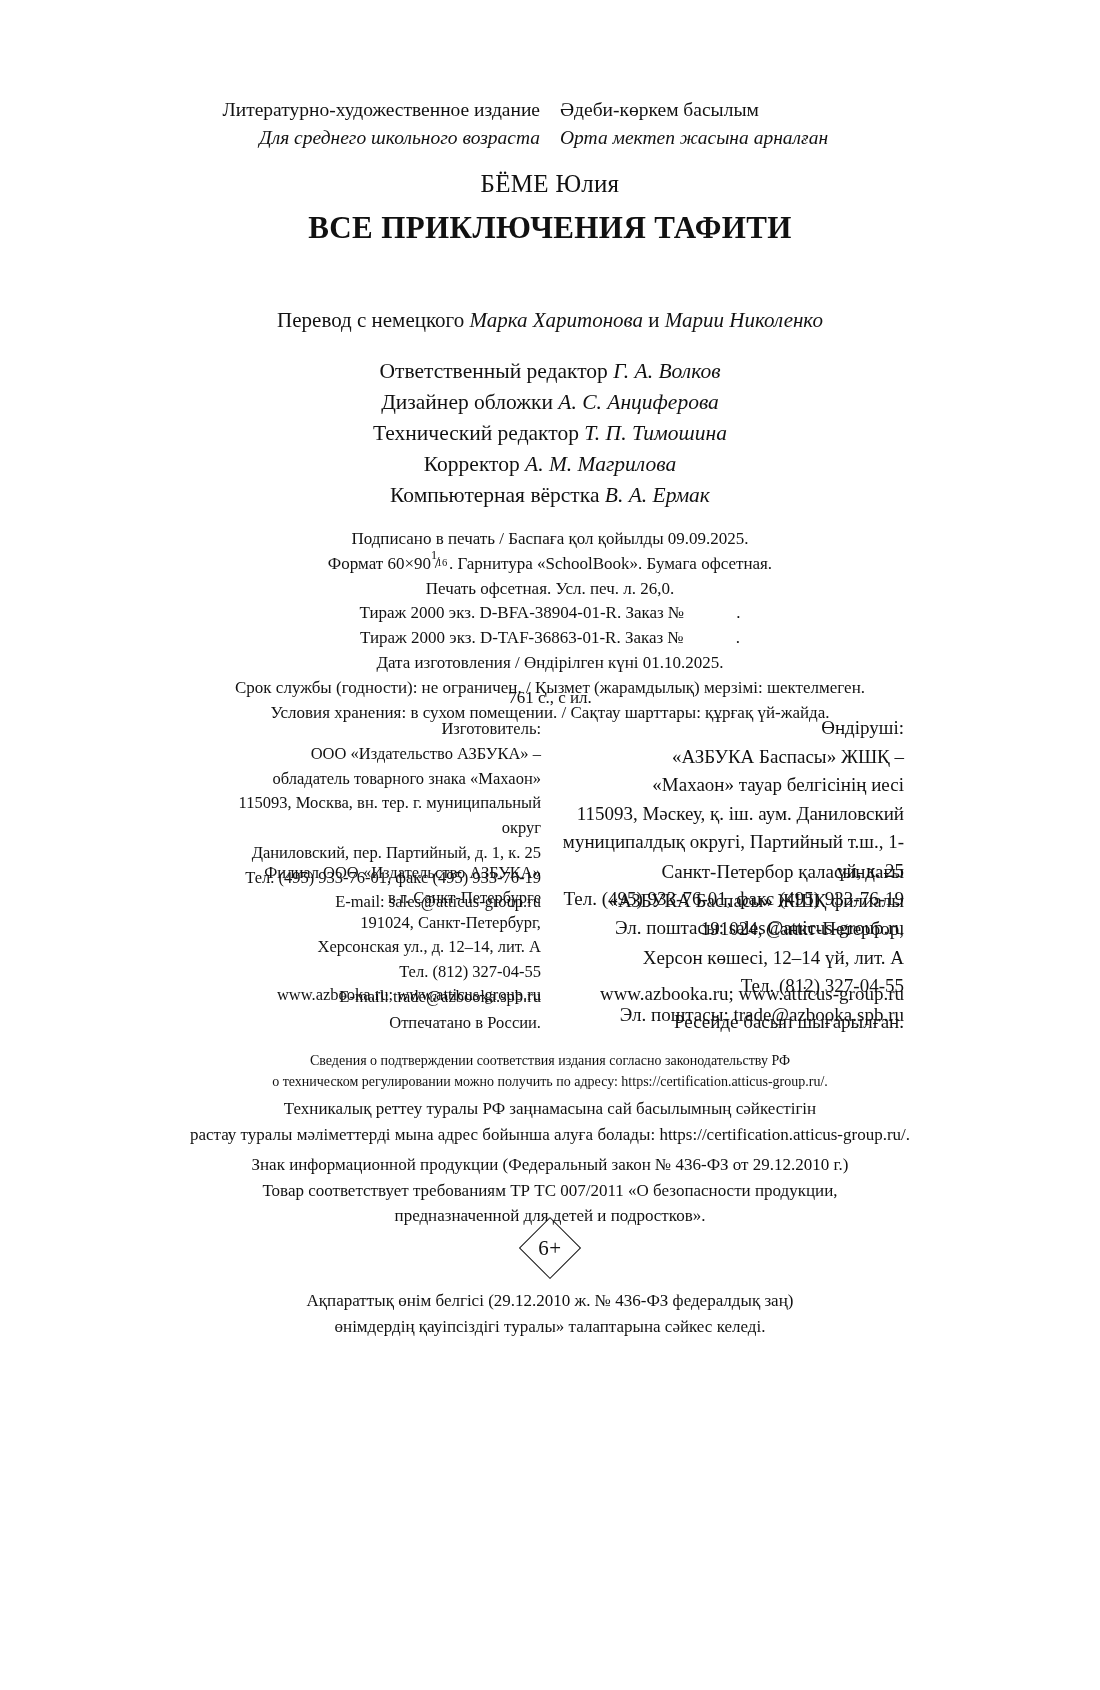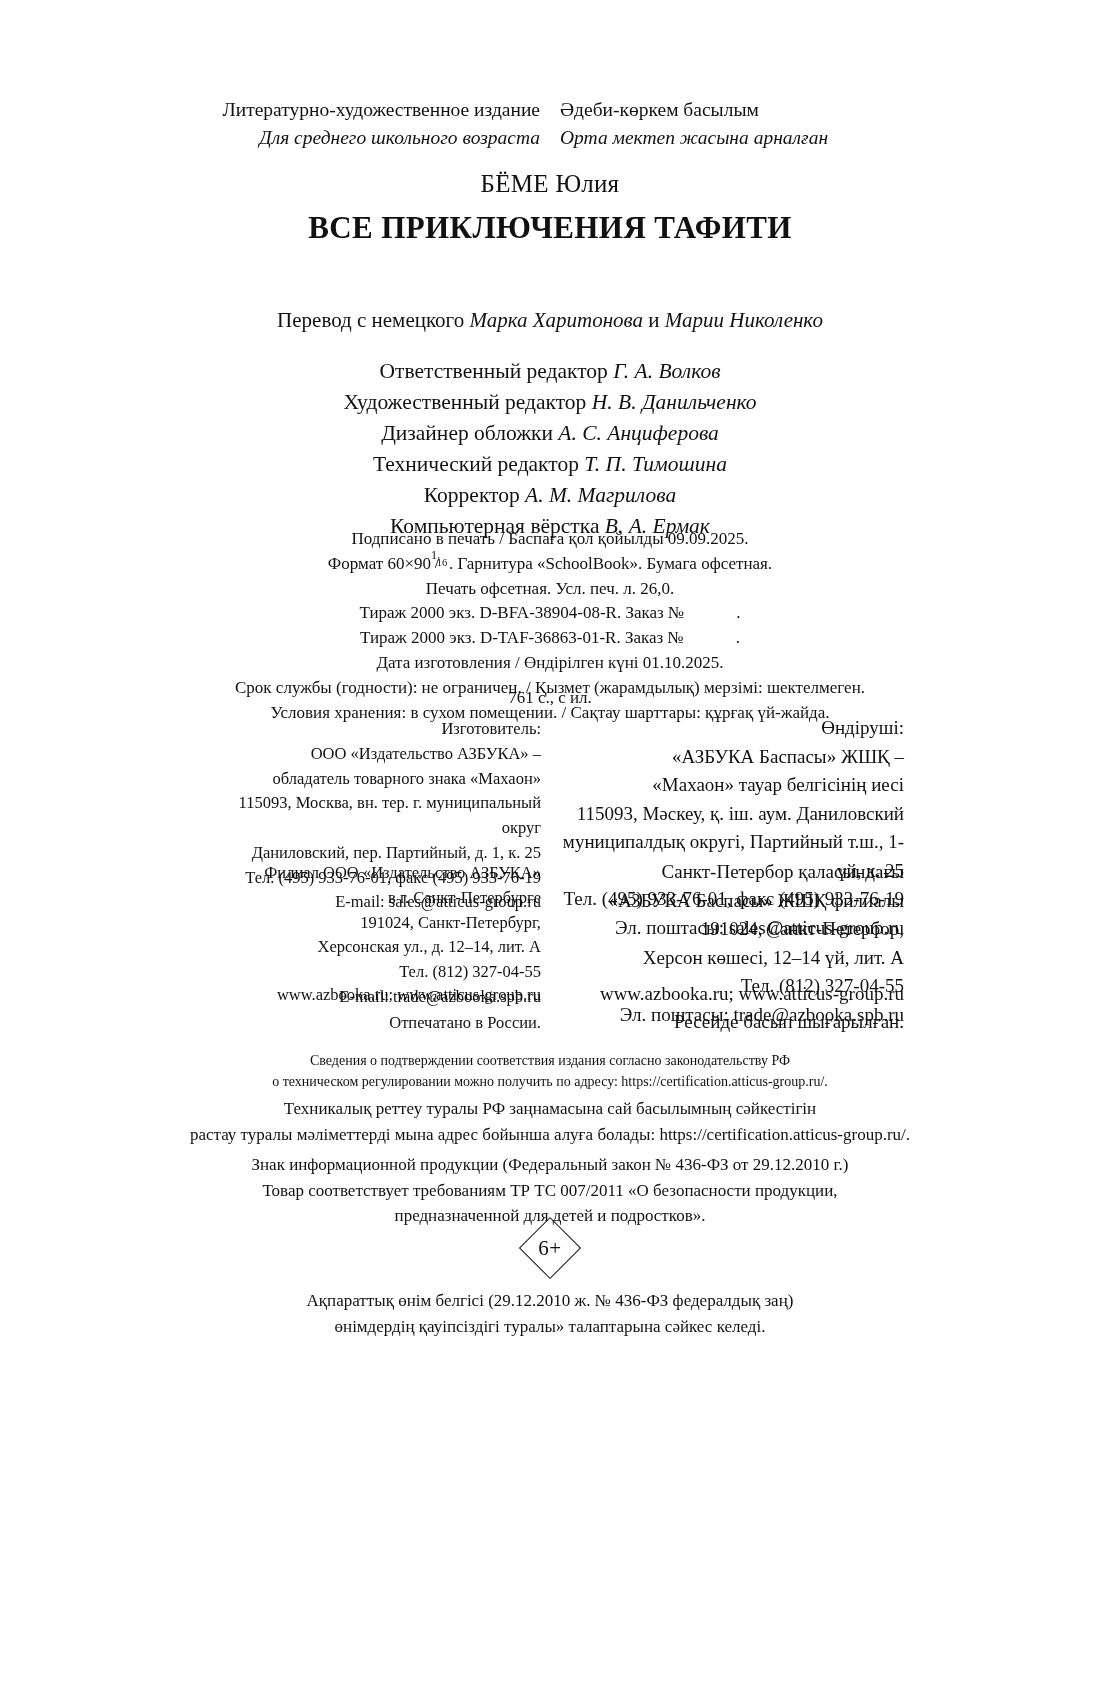--- a/index.html
+++ b/index.html
@@ -245,44 +245,41 @@
 
   <div class="credit-trans">
     <span>Перевод с немецкого </span><span class="it">Марка Харитонова</span><span> и </span><span class="it">Марии Николенко</span>
   </div>
 
   <div class="staff">
     <div class="line">
       <span>Ответственный редактор </span><span class="it">Г. А. Волков</span>
     </div>
     <div class="line">
-      <span>Художественный редактор </span><span class="it">Н. В. Данильченко</span>
-    </div>
-    <div class="line">
       <span>Дизайнер обложки </span><span class="it">А. С. Анциферова</span>
     </div>
     <div class="line">
       <span>Технический редактор </span><span class="it">Т. П. Тимошина</span>
     </div>
     <div class="line">
       <span>Корректор </span><span class="it">А. М. Магрилова</span>
     </div>
     <div class="line">
       <span>Компьютерная вёрстка </span><span class="it">В. А. Ермак</span>
     </div>
   </div>
 
   <div class="imprint">
     <div class="line">Подписано в печать / Баспаға қол қойылды 09.09.2025.</div>
     <div class="line">
       <span>Формат 60×90</span><span class="frac"><span class="num">1</span><span class="sl">/</span><span class="den">16</span></span><span>. Гарнитура «SchoolBook». Бумага офсетная.</span>
     </div>
     <div class="line">Печать офсетная. Усл. печ. л. 26,0.</div>
     <div class="line">
-      <span>Тираж 2000 экз. D-BFA-38904-08-R. Заказ №</span><span class="gap-order"></span><span>.</span>
+      <span>Тираж 2000 экз. D-BFA-38904-01-R. Заказ №</span><span class="gap-order"></span><span>.</span>
     </div>
     <div class="line">
       <span>Тираж 2000 экз. D-TAF-36863-01-R. Заказ №</span><span class="gap-order"></span><span>.</span>
     </div>
     <div class="line">Дата изготовления / Өндірілген күні 01.10.2025.</div>
     <div class="line">Срок службы (годности): не ограничен. / Қызмет (жарамдылық) мерзімі: шектелмеген.</div>
     <div class="line">Условия хранения: в сухом помещении. / Сақтау шарттары: құрғақ үй-жайда.</div>
   </div>
 
   <div class="pages-line">761 с., с ил.</div>

